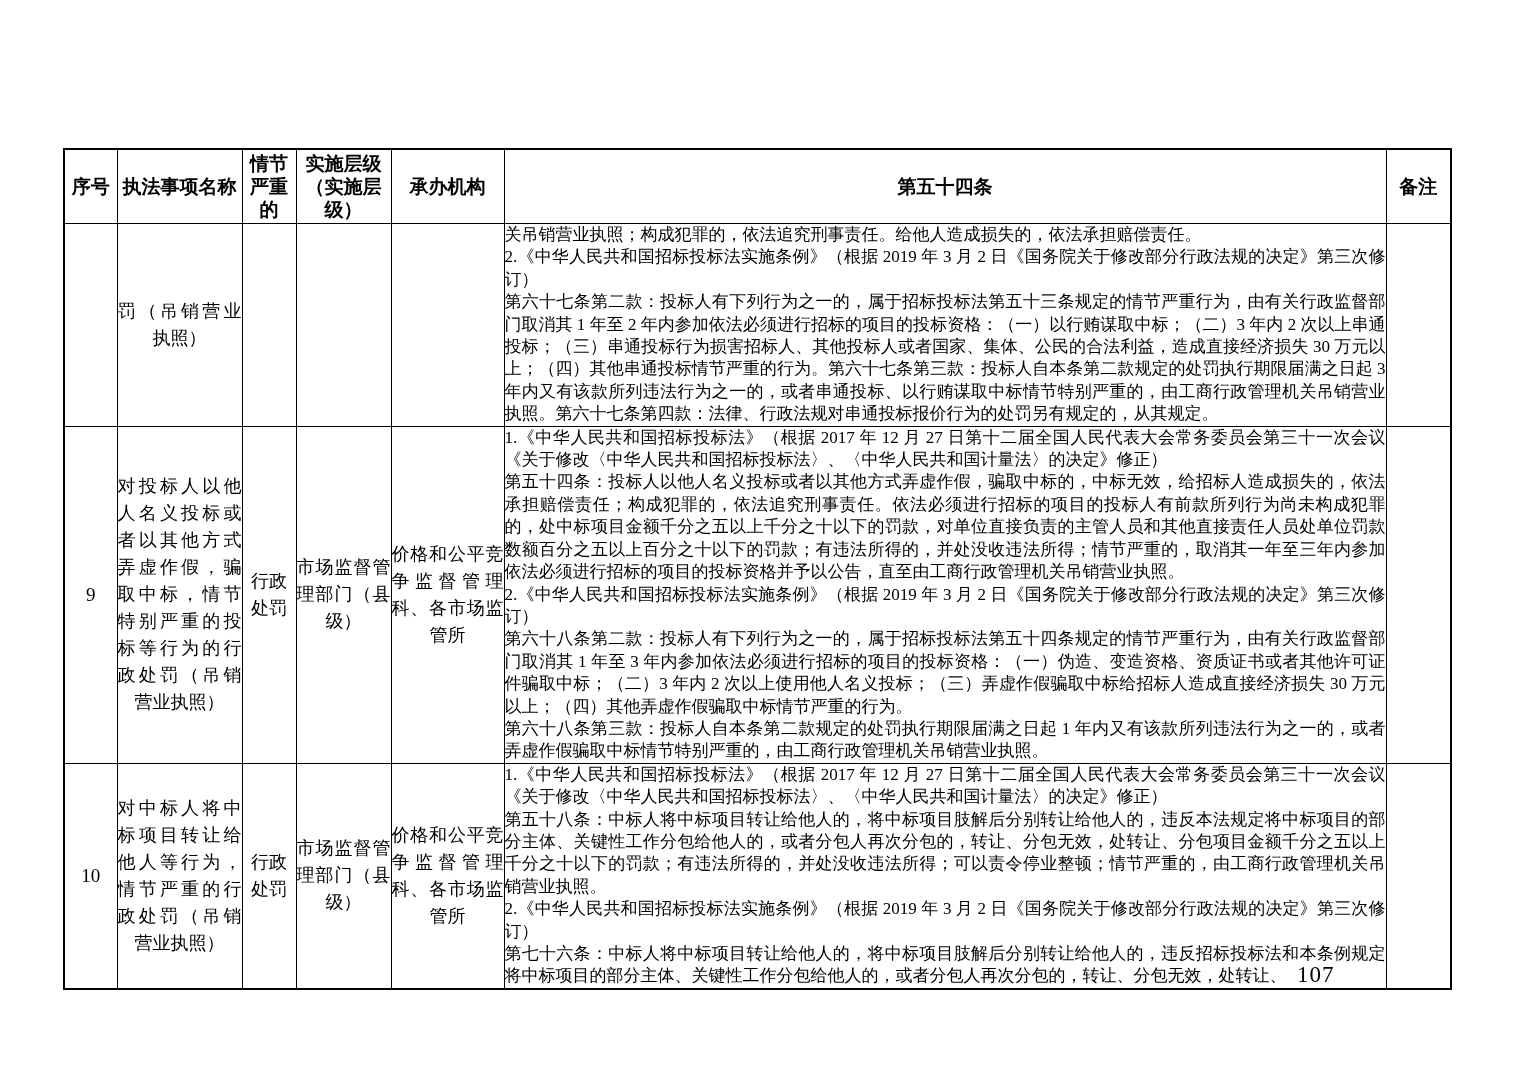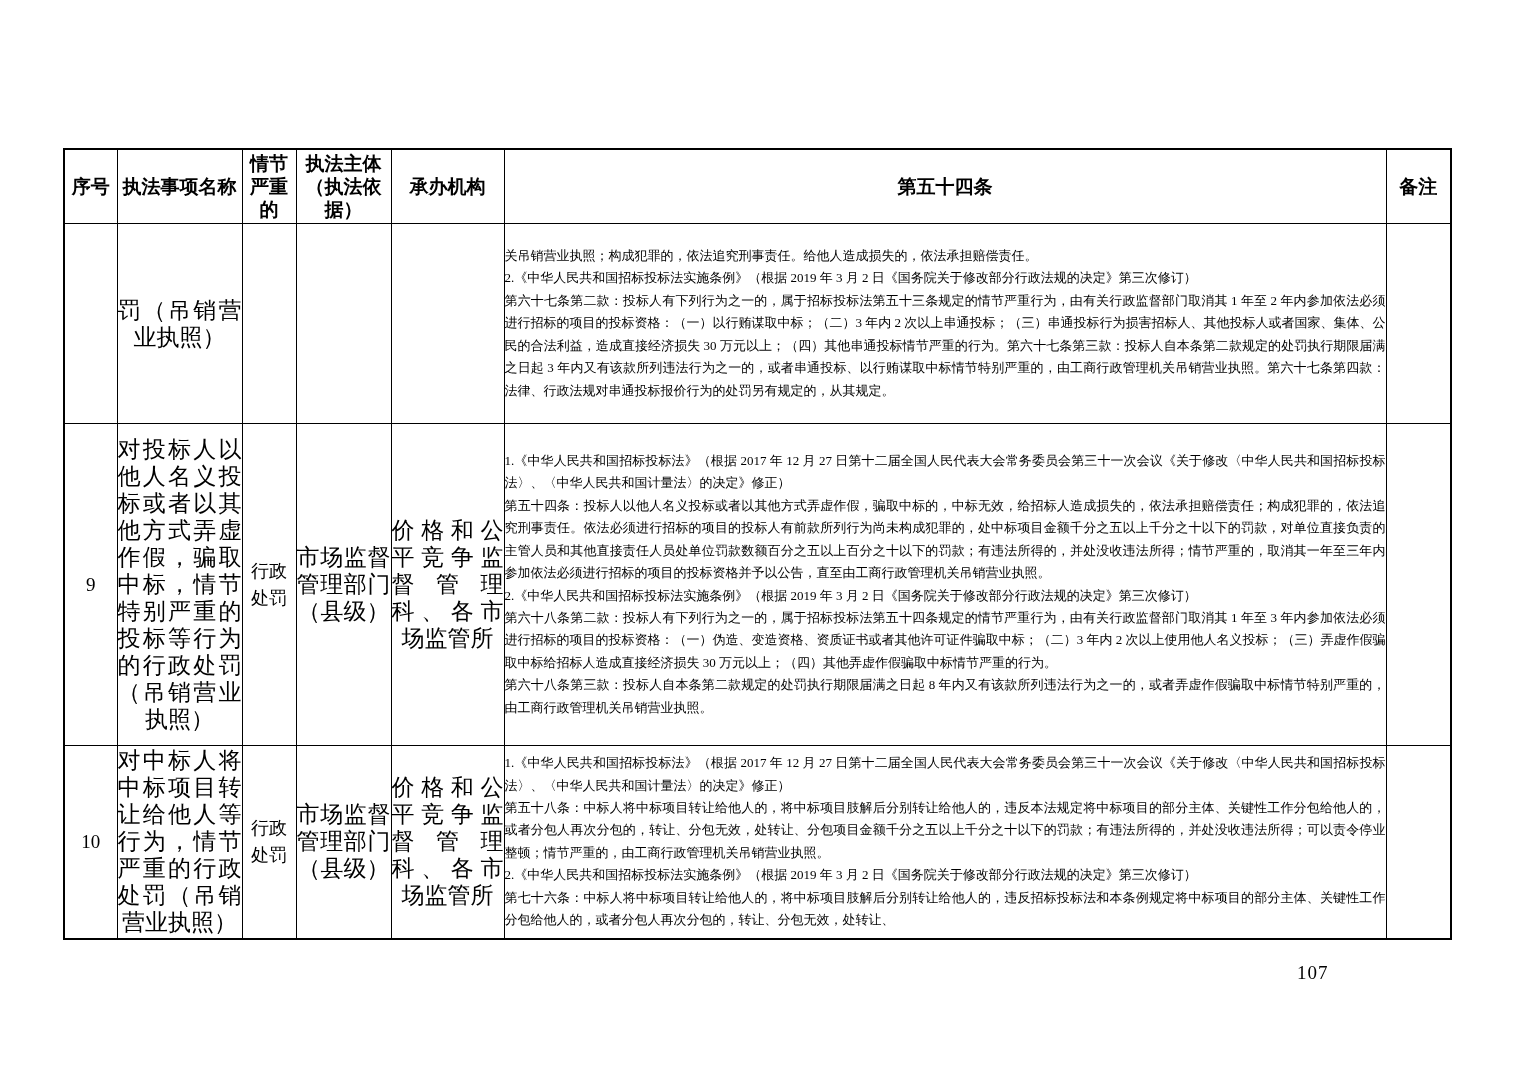--- a/index.html
+++ b/index.html
@@ -36,50 +36,50 @@
   }
   .hdr-row{height:55px;}
   .row-cont{height:200px;}
   .row-9{height:322px;}
   .row-10{height:193px;}
   .cell-seq{
     text-align:center;
     font-size:19px;
   }
   .cell-name,.cell-subject,.cell-agency{
-    font-size:23px;
+    font-size:18px;
     line-height:27px;
     text-align:justify;
     text-align-last:center;
     padding:0 7px;
   }
   .cell-cat{
     font-size:18px;
     line-height:27px;
     text-align:center;
     padding:0 6px;
     margin-left:32px;
   }
   .cell-name-top{vertical-align:top;padding-top:1px;}
   .cell-basis{
     vertical-align:top;
-    font-size:13px;
+    font-size:17px;
     line-height:22.4px;
     padding:1px 6px 0 6px;
   }
   .cell-basis p{
     margin:0;
     text-align:justify;
   }
   .cell-remark{font-size:18px;}
   .page-number{
     position:absolute;
     left:1297px;
     top:962px;
-    font-size:19px;
+    font-size:23px;
     letter-spacing:1px;
   }
 </style>
 </head>
 <body>
 
 <div class="page">
 
   <table class="law-table">
     <colgroup>
@@ -89,21 +89,21 @@
       <col style="width:95px">
       <col style="width:113px">
       <col style="width:882px">
       <col style="width:65px">
     </colgroup>
     <tbody>
         <tr class="hdr-row">
       <th>序号</th>
       <th>执法事项名称</th>
       <th>情节严重的</th>
-      <th>执法主体（执法依据）</th>
+      <th>实施层级（实施层级）</th>
       <th>承办机构</th>
       <th>第五十四条</th>
       <th>备注</th>
     </tr>
 
     <tr class="row-cont">
       <td class="cell-seq"></td>
       <td class="cell-name cell-name-top">罚（吊销营业执照）</td>
       <td class="cell-cat"></td>
       <td class="cell-subject"></td>
@@ -120,21 +120,21 @@
       <td class="cell-seq">9</td>
       <td class="cell-name">对投标人以他人名义投标或者以其他方式弄虚作假，骗取中标，情节特别严重的投标等行为的行政处罚（吊销营业执照）</td>
       <td class="cell-cat">行政处罚</td>
       <td class="cell-subject">市场监督管理部门（县级）</td>
       <td class="cell-agency">价格和公平竞争监督管理科、各市场监管所</td>
       <td class="cell-basis">
         <p>1.《中华人民共和国招标投标法》（根据 2017 年 12 月 27 日第十二届全国人民代表大会常务委员会第三十一次会议《关于修改〈中华人民共和国招标投标法〉、〈中华人民共和国计量法〉的决定》修正）</p>
         <p>第五十四条：投标人以他人名义投标或者以其他方式弄虚作假，骗取中标的，中标无效，给招标人造成损失的，依法承担赔偿责任；构成犯罪的，依法追究刑事责任。依法必须进行招标的项目的投标人有前款所列行为尚未构成犯罪的，处中标项目金额千分之五以上千分之十以下的罚款，对单位直接负责的主管人员和其他直接责任人员处单位罚款数额百分之五以上百分之十以下的罚款；有违法所得的，并处没收违法所得；情节严重的，取消其一年至三年内参加依法必须进行招标的项目的投标资格并予以公告，直至由工商行政管理机关吊销营业执照。</p>
         <p>2.《中华人民共和国招标投标法实施条例》（根据 2019 年 3 月 2 日《国务院关于修改部分行政法规的决定》第三次修订）</p>
         <p>第六十八条第二款：投标人有下列行为之一的，属于招标投标法第五十四条规定的情节严重行为，由有关行政监督部门取消其 1 年至 3 年内参加依法必须进行招标的项目的投标资格：（一）伪造、变造资格、资质证书或者其他许可证件骗取中标；（二）3 年内 2 次以上使用他人名义投标；（三）弄虚作假骗取中标给招标人造成直接经济损失 30 万元以上；（四）其他弄虚作假骗取中标情节严重的行为。</p>
-        <p>第六十八条第三款：投标人自本条第二款规定的处罚执行期限届满之日起 8 年内又有该款所列违法行为之一的，或者弄虚作假骗取中标情节特别严重的，由工商行政管理机关吊销营业执照。</p>
+        <p>第六十八条第三款：投标人自本条第二款规定的处罚执行期限届满之日起 1 年内又有该款所列违法行为之一的，或者弄虚作假骗取中标情节特别严重的，由工商行政管理机关吊销营业执照。</p>
       </td>
       <td class="cell-remark"></td>
     </tr>
 
     <tr class="row-10">
       <td class="cell-seq">10</td>
       <td class="cell-name">对中标人将中标项目转让给他人等行为，情节严重的行政处罚（吊销营业执照）</td>
       <td class="cell-cat">行政处罚</td>
       <td class="cell-subject">市场监督管理部门（县级）</td>
       <td class="cell-agency">价格和公平竞争监督管理科、各市场监管所</td>

